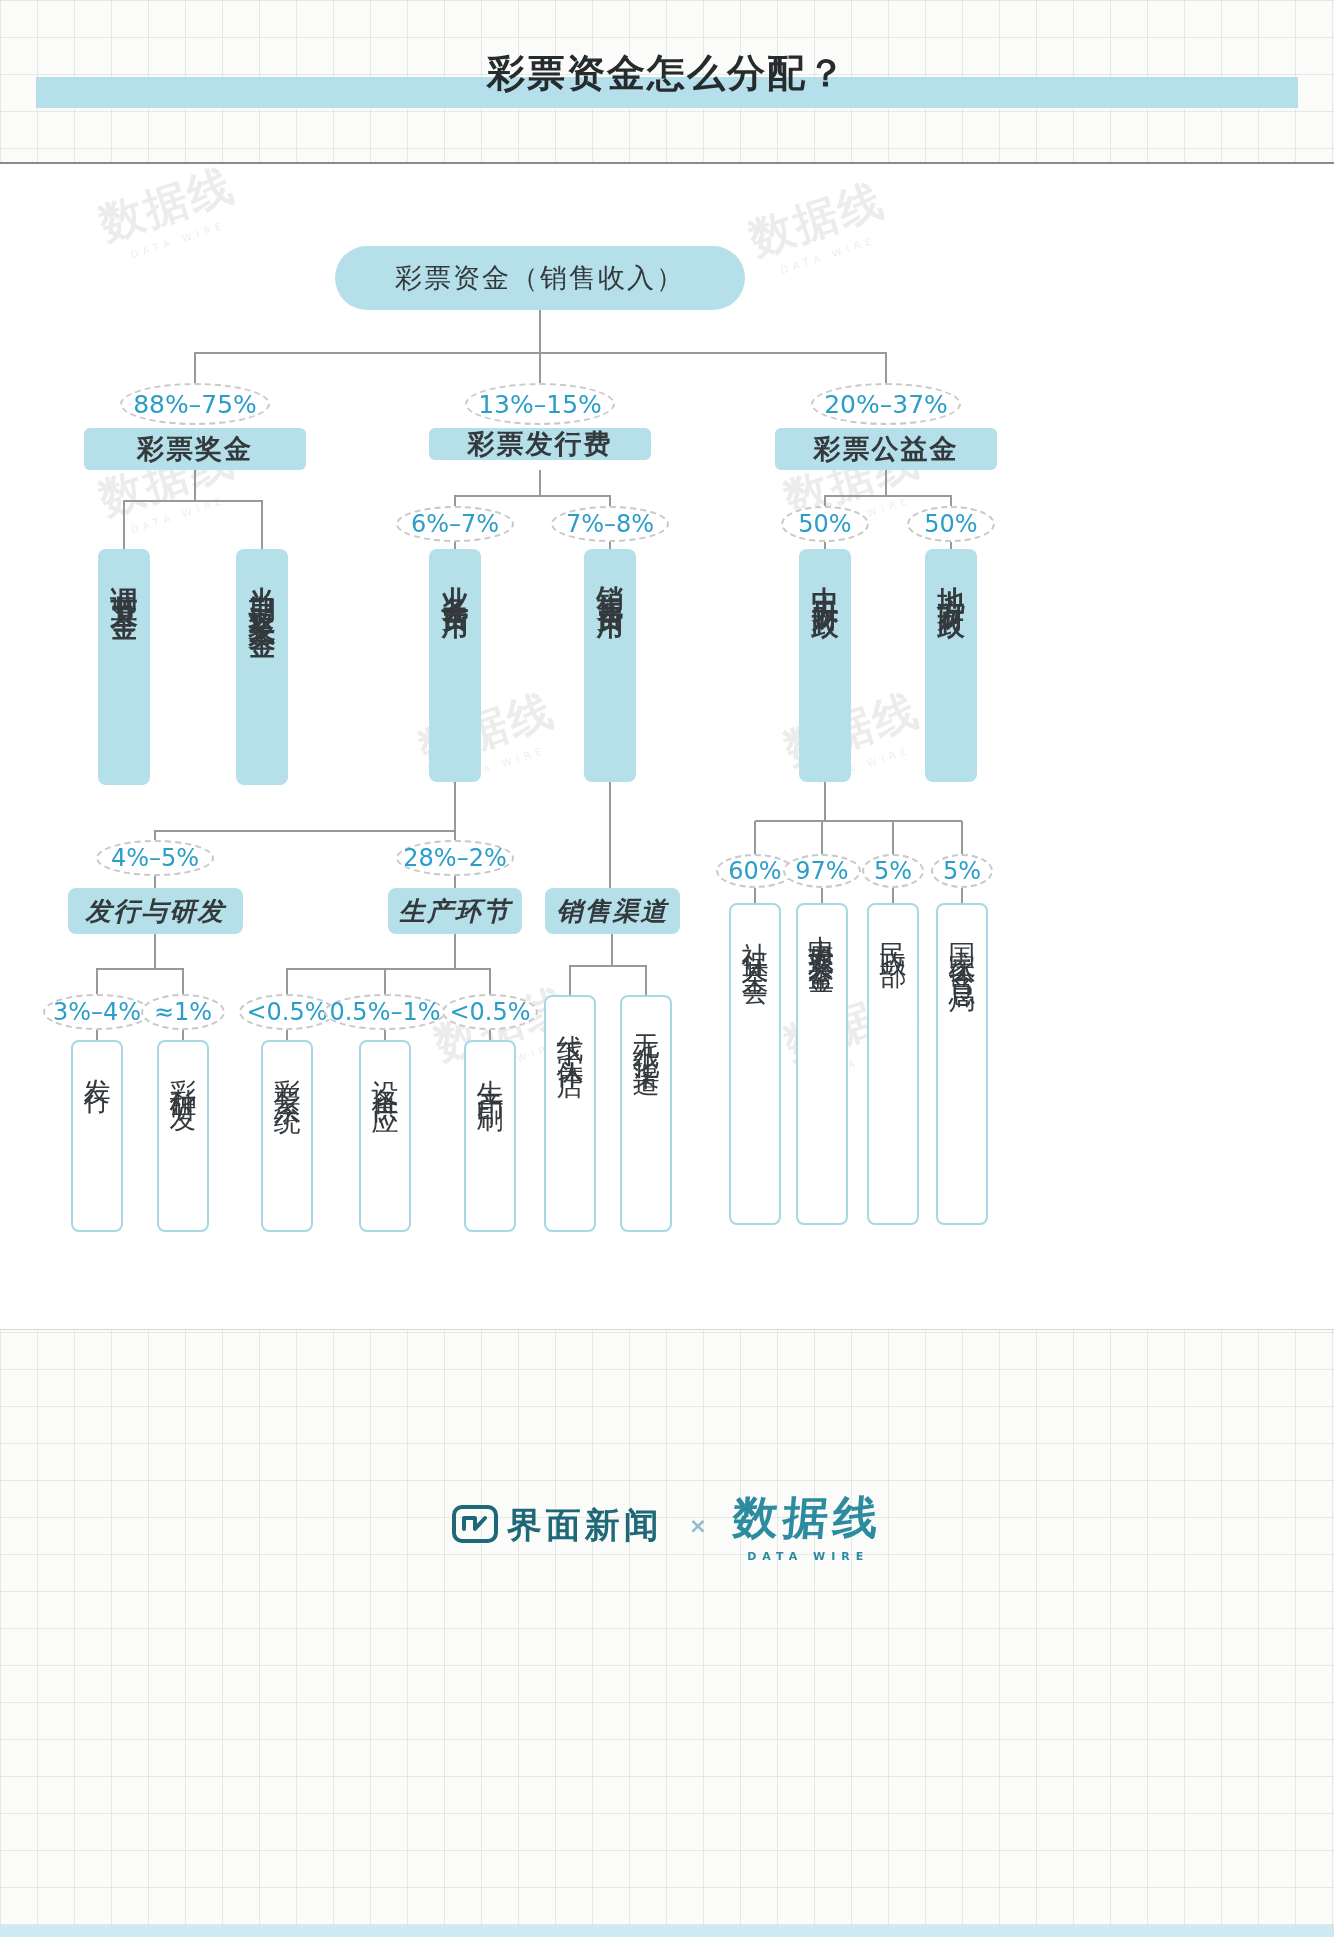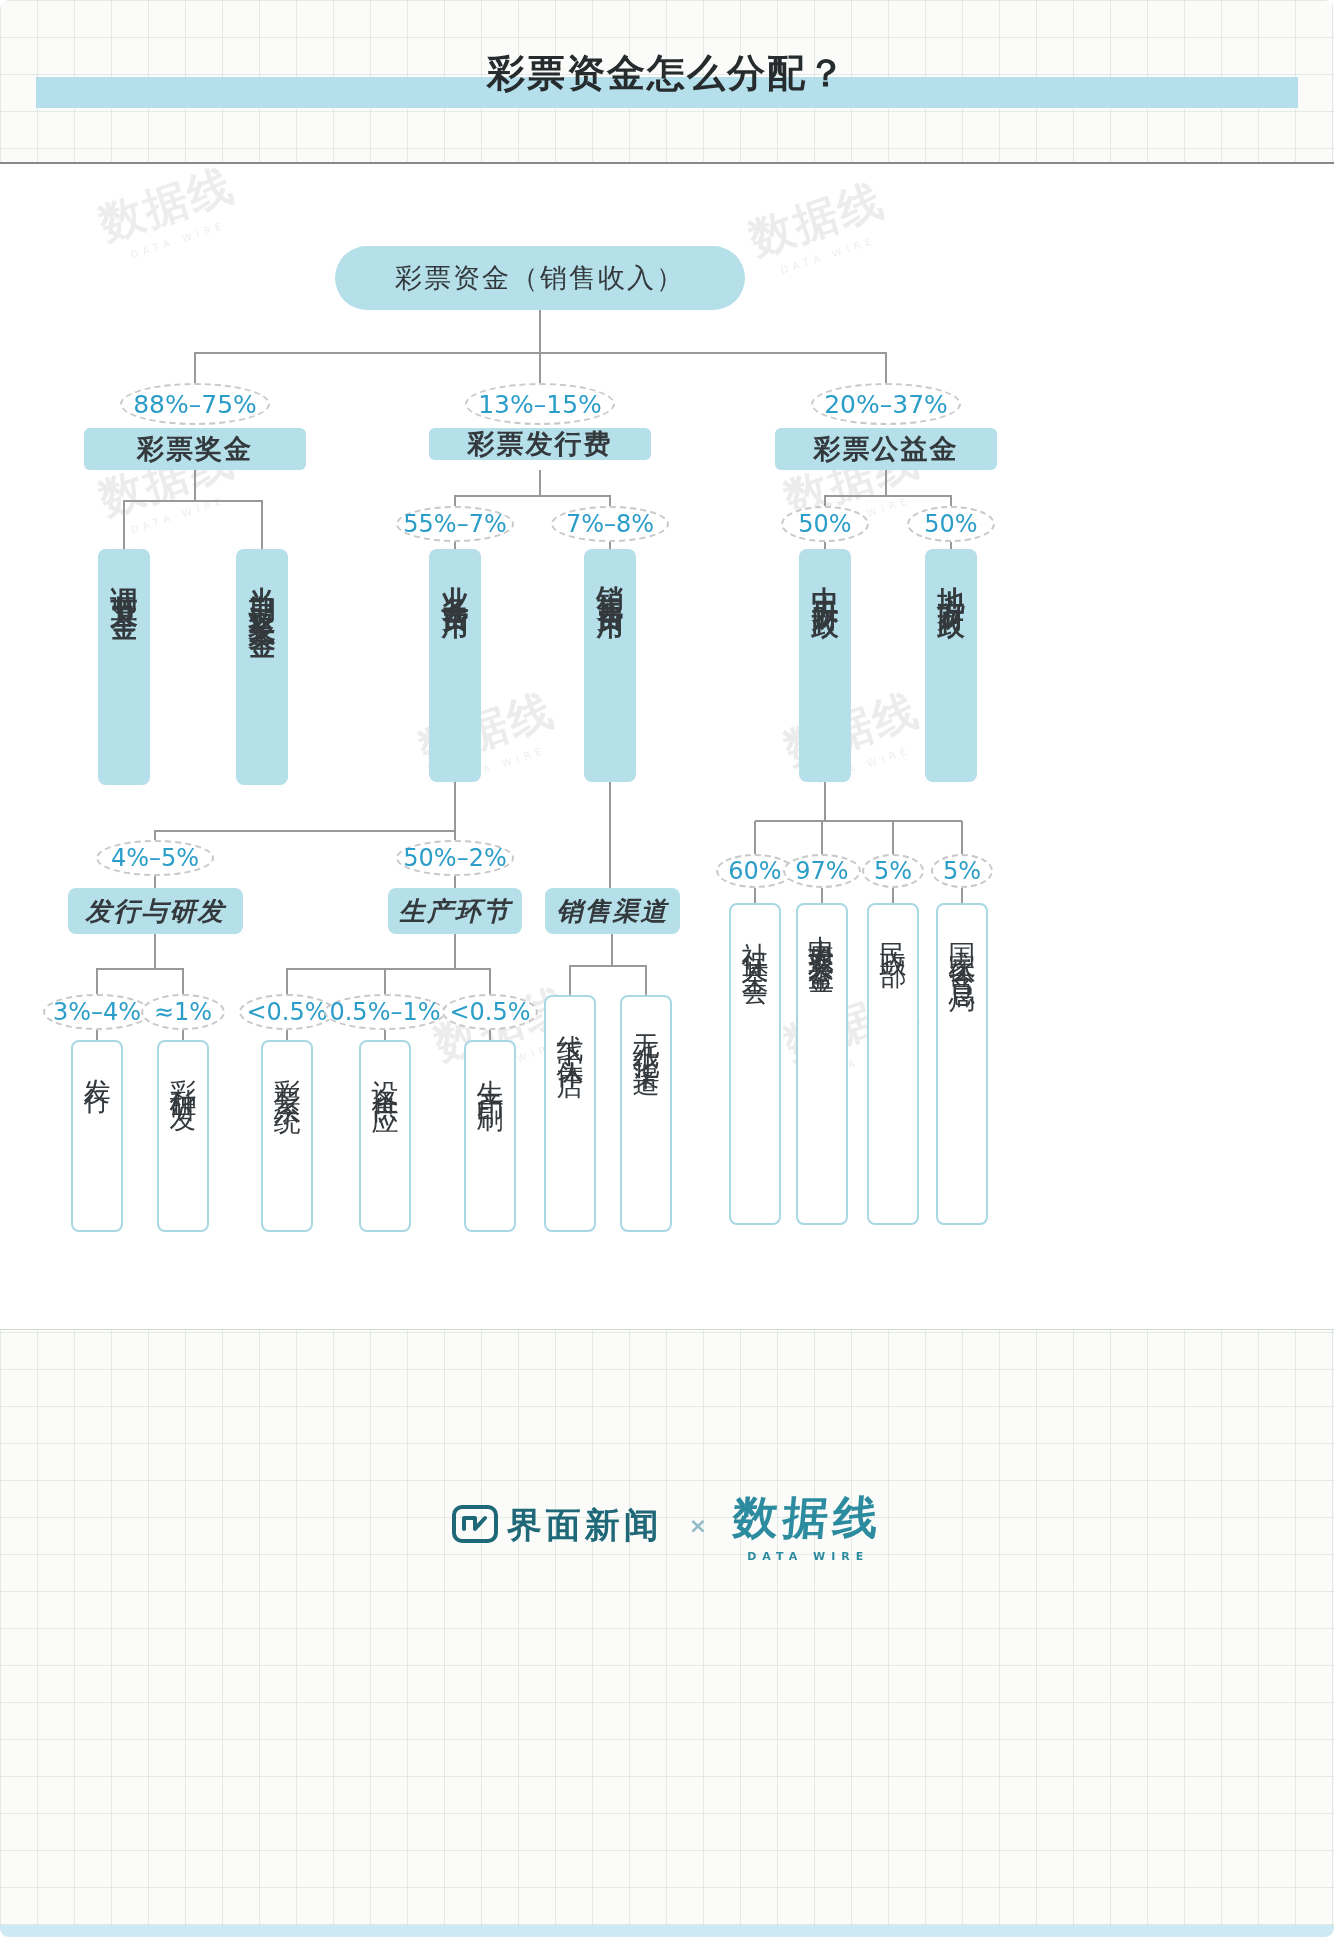--- a/index.html
+++ b/index.html
@@ -5,21 +5,20 @@
 <style>
   * { margin:0; padding:0; box-sizing:border-box; }
   body { font-family:"DejaVu Sans","Liberation Sans",sans-serif; color:#33393d; background:#fff; }
   .page {
     position:relative; width:1334px; height:1937px; overflow:hidden;
     background-color:#fbfcfa;
     background-image:
       linear-gradient(rgba(168,190,180,0.28) 1px, transparent 1px),
       linear-gradient(90deg, rgba(168,190,180,0.28) 1px, transparent 1px);
     background-size:37px 37px;
-    border-radius:9px;
   }
   .title-bar { position:absolute; left:36px; top:77px; width:1262px; height:31px; background:#b5dfeb; }
   .title { position:absolute; left:0; top:48px; width:100%; text-align:center; font-size:38px; font-weight:700; color:#262b2e; letter-spacing:2px; z-index:2; }
   .divider { position:absolute; left:0; top:162px; width:100%; height:2px; background:#8a8a8a; }
   .panel { position:absolute; left:0; top:164px; width:100%; height:1166px; background:#fff; border-bottom:1px solid #d3dad6; }
 
   .connectors { position:absolute; left:0; top:0; z-index:2; }
 
   .box { position:absolute; z-index:3; display:flex; align-items:center; justify-content:center; border-radius:8px; }
   .fill { background:#b5dfe9; }
@@ -124,21 +123,21 @@
   <div class="box fill cat" style="left:84px;top:428px;width:222px;height:42px">
     <span>彩票奖金</span>
   </div>
   <div class="box fill cat" style="left:429px;top:428px;width:222px;height:32px">
     <span>彩票发行费</span>
   </div>
   <div class="box fill cat" style="left:775px;top:428px;width:222px;height:42px">
     <span>彩票公益金</span>
   </div>
 
-  <div class="pct" style="left:396px;top:506px;width:118px;height:36px">55%–7%</div>
+  <div class="pct" style="left:396px;top:506px;width:118px;height:36px">6%–7%</div>
   <div class="pct" style="left:551px;top:506px;width:118px;height:36px">7%–8%</div>
   <div class="pct" style="left:781px;top:506px;width:88px;height:36px">50%</div>
   <div class="pct" style="left:907px;top:506px;width:88px;height:36px">50%</div>
 
   <div class="box fill vbox" style="left:98px;top:549px;width:52px;height:236px">
     <span>调节基金</span>
   </div>
   <div class="box fill vbox" style="left:236px;top:549px;width:52px;height:236px">
     <span>当期返奖奖金</span>
   </div>
@@ -149,21 +148,21 @@
     <span>销售费用</span>
   </div>
   <div class="box fill vbox" style="left:799px;top:549px;width:52px;height:233px">
     <span>中央财政</span>
   </div>
   <div class="box fill vbox" style="left:925px;top:549px;width:52px;height:233px">
     <span>地方财政</span>
   </div>
 
   <div class="pct" style="left:96px;top:840px;width:118px;height:36px">4%–5%</div>
-  <div class="pct" style="left:396px;top:840px;width:118px;height:36px">50%–2%</div>
+  <div class="pct" style="left:396px;top:840px;width:118px;height:36px">28%–2%</div>
   <div class="pct" style="left:716px;top:854px;width:78px;height:34px">60%</div>
   <div class="pct" style="left:783px;top:854px;width:78px;height:34px">97%</div>
   <div class="pct" style="left:862px;top:854px;width:62px;height:34px">5%</div>
   <div class="pct" style="left:931px;top:854px;width:62px;height:34px">5%</div>
 
   <div class="box fill hbox" style="left:68px;top:888px;width:175px;height:46px">
     <span>发行与研发</span>
   </div>
   <div class="box fill hbox" style="left:388px;top:888px;width:134px;height:46px">
     <span>生产环节</span>

